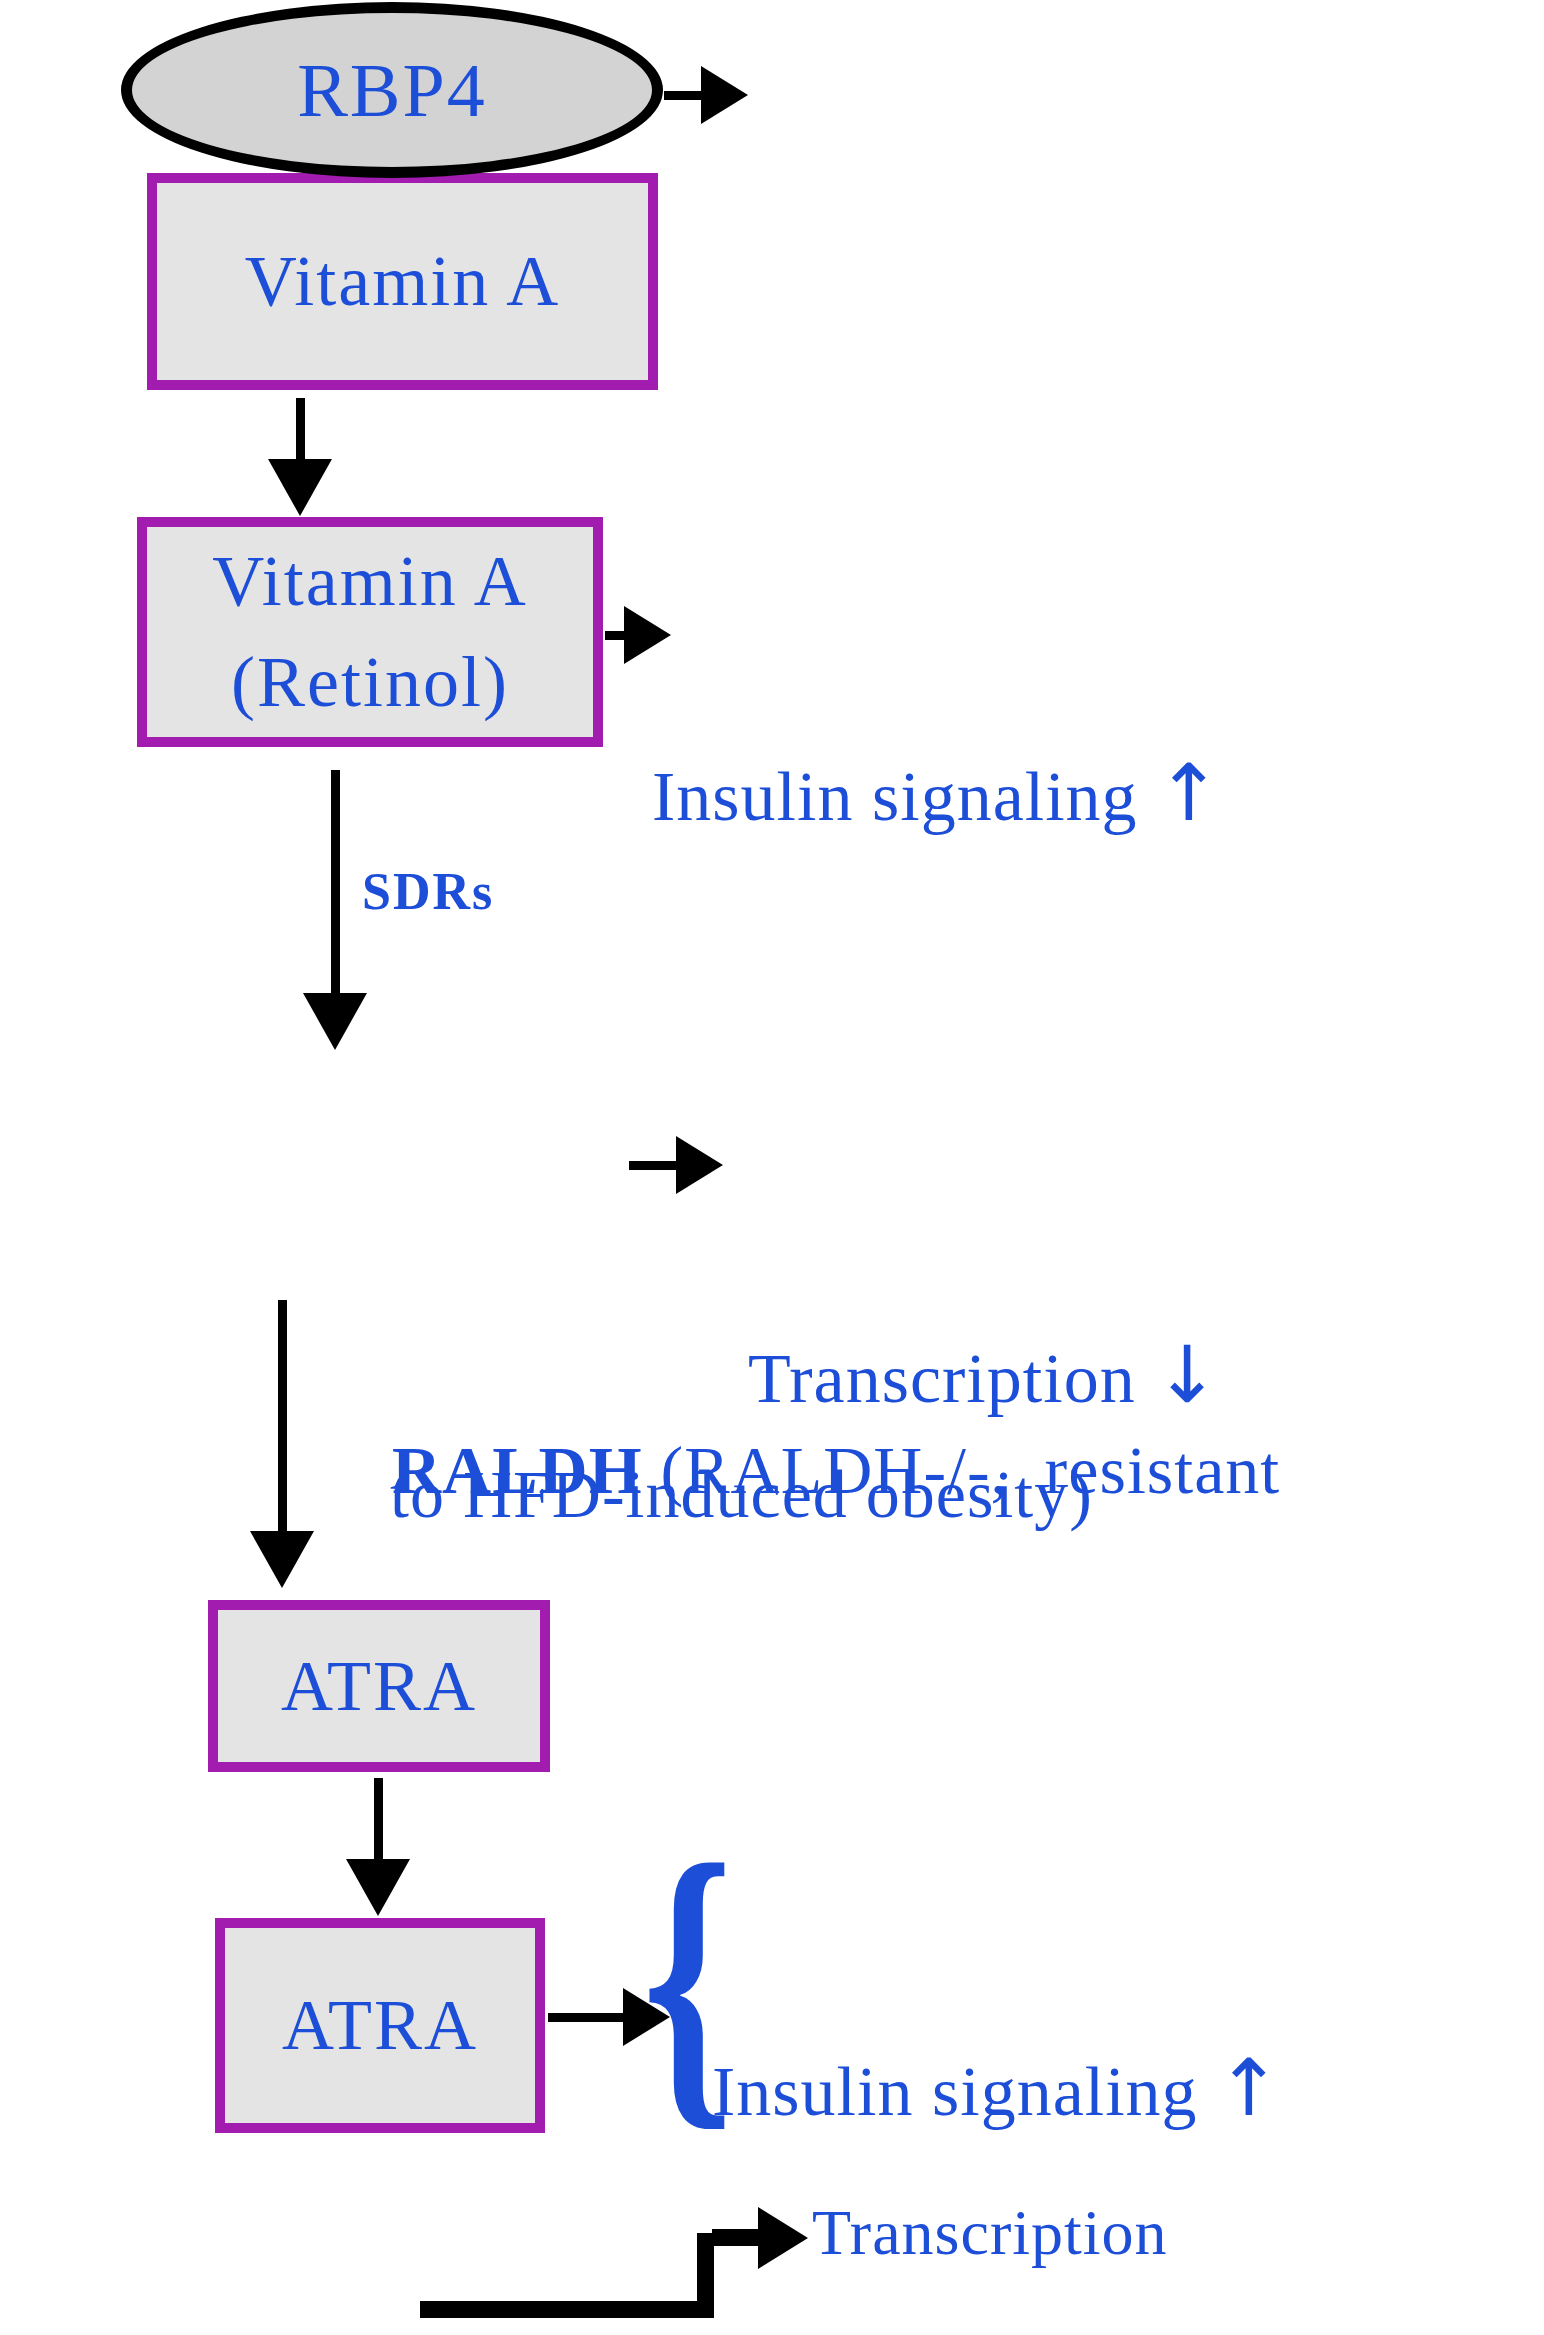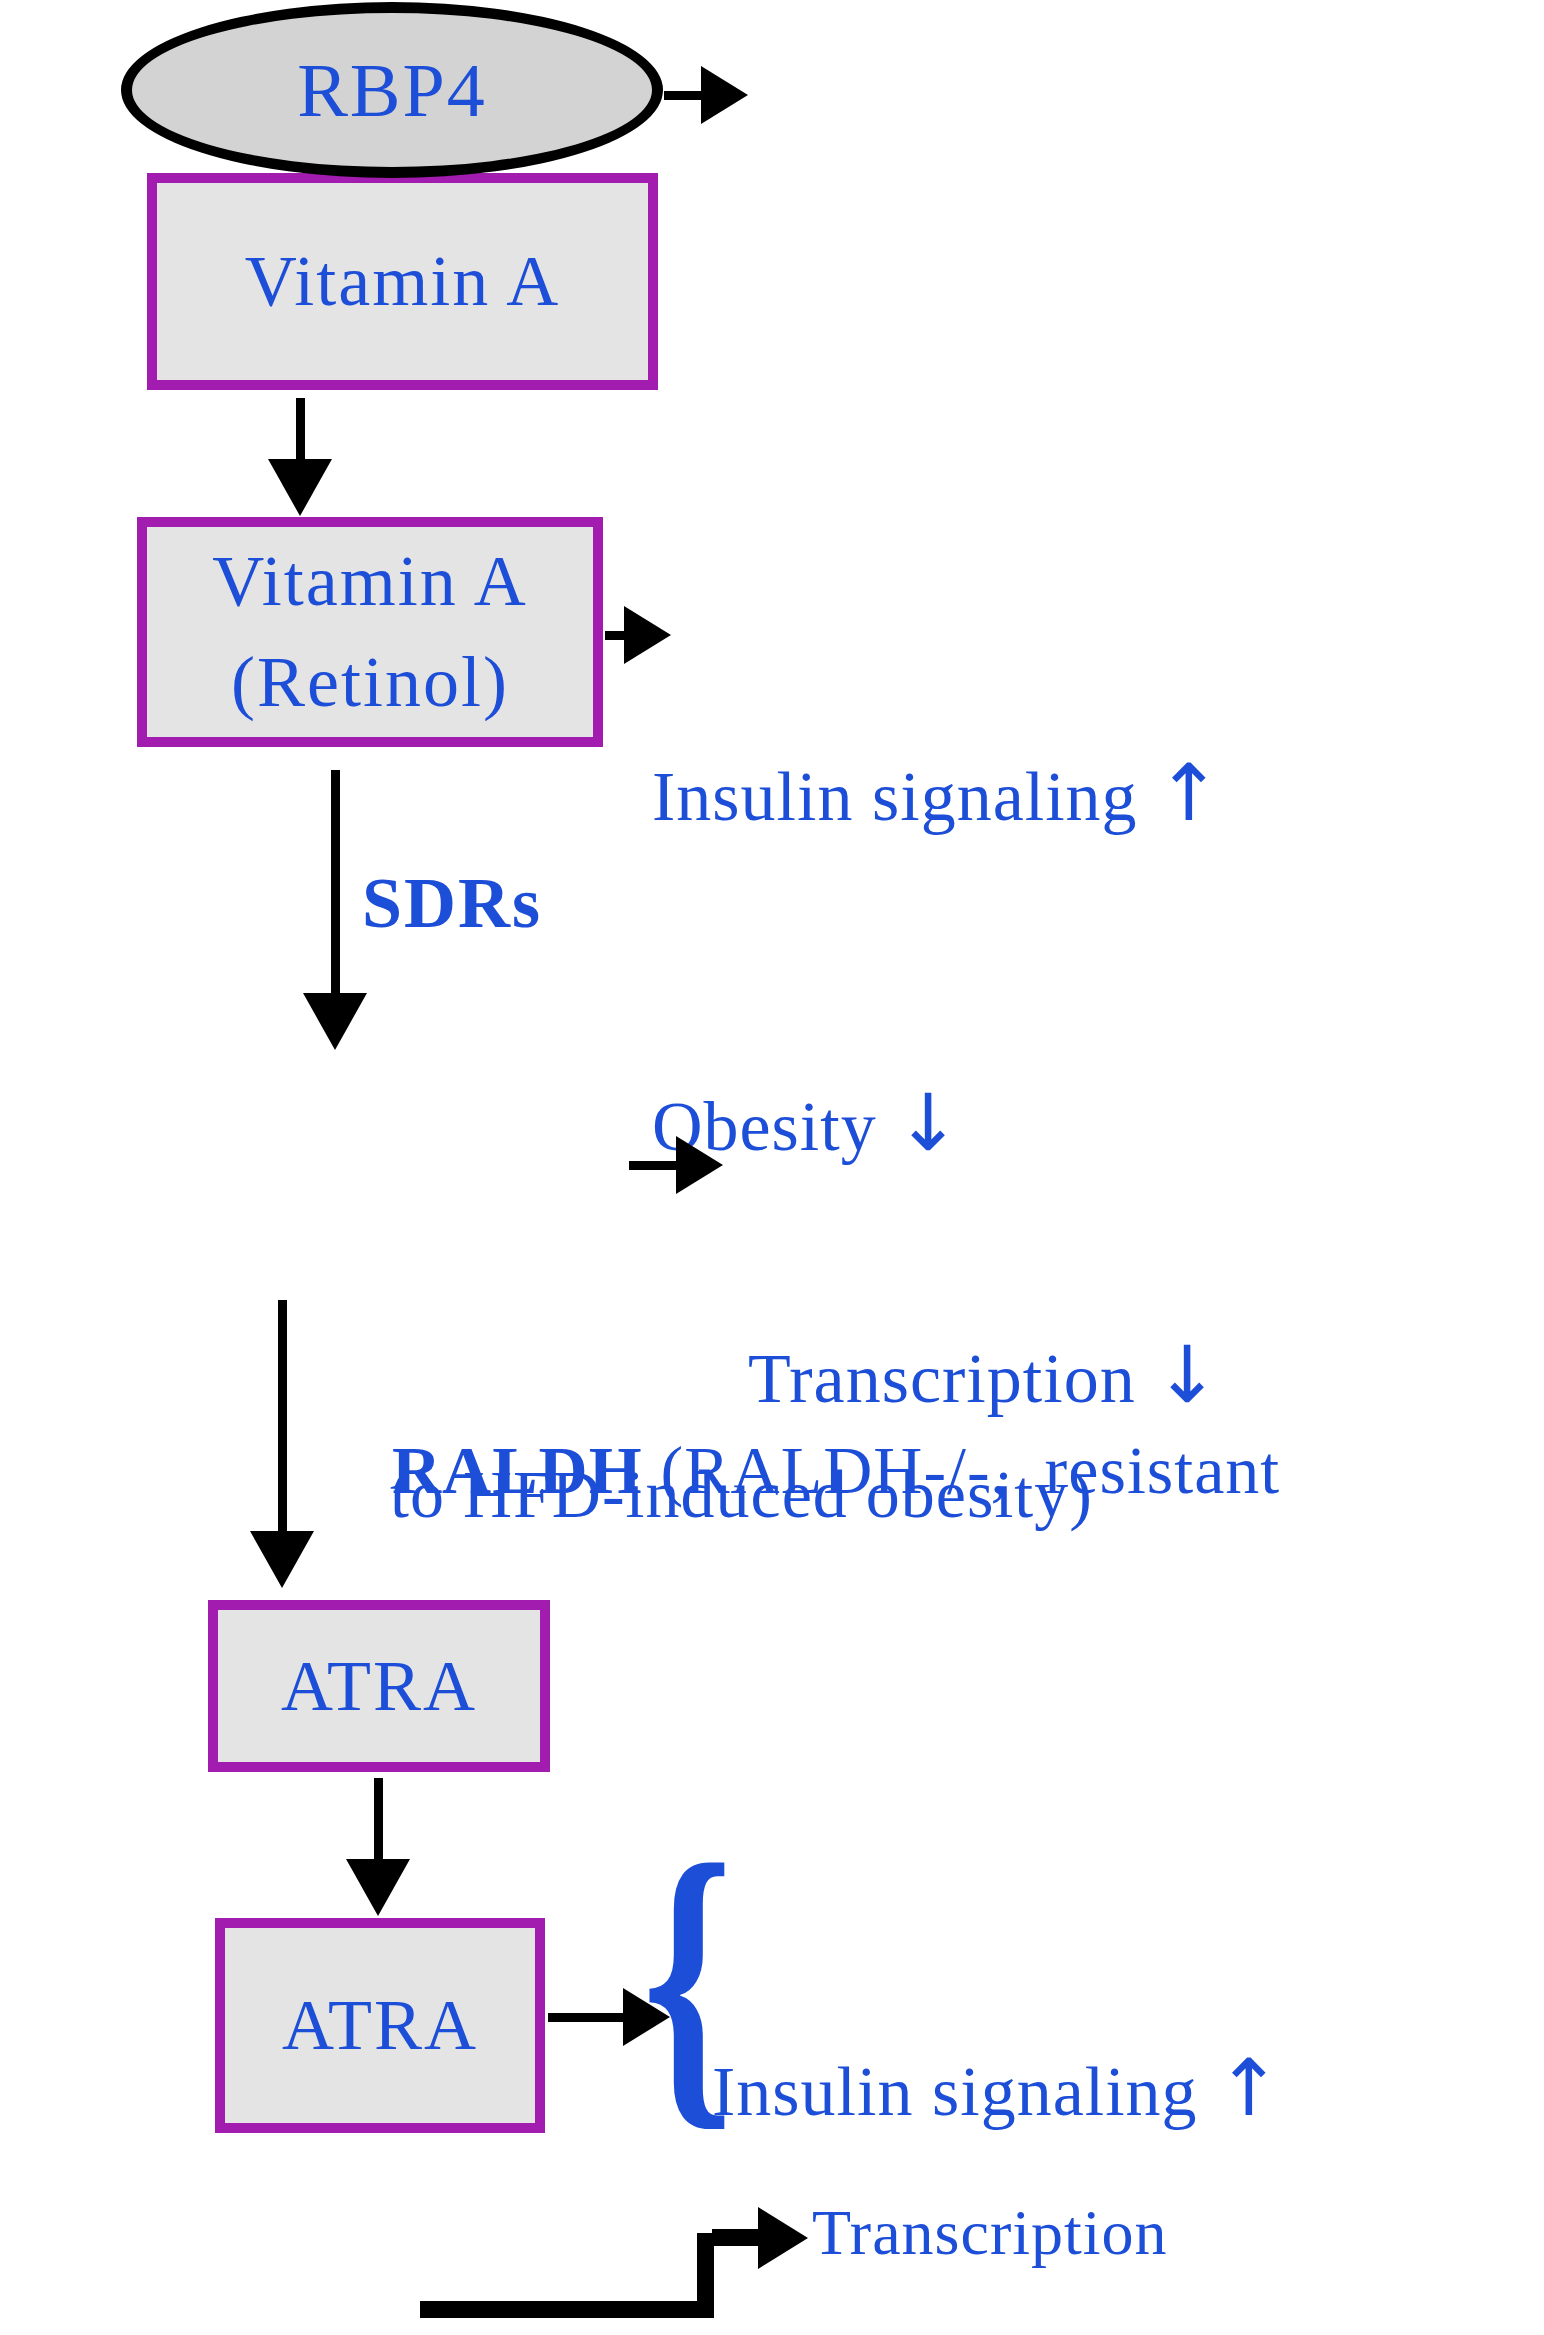--- a/index.html
+++ b/index.html
@@ -42,21 +42,21 @@
   #arrow-retinal-out{left:629px;top:1136px;width:94px;height:58px;}
   #arrow-atra-out{left:548px;top:1988px;width:122px;height:58px;}
   
   .fx{position:absolute;font-size:70px;letter-spacing:1px;white-space:pre;z-index:2;}
   .fx .line{display:block;}
   .arr{font-family:"DejaVu Sans",sans-serif;font-size:1.12em;line-height:0;}
   #fx-rbp4{left:756px;top:10px;line-height:106px;}
   #fx-retinol{left:652px;top:522px;line-height:110px;}
   #fx-retinal{left:748px;top:1114px;line-height:106px;}
   #fx-atra{left:712px;top:1832px;line-height:104px;}
-  #label-sdrs{position:absolute;left:362px;top:862px;font-size:72px;font-weight:bold;letter-spacing:2px;}
+  #label-sdrs{position:absolute;left:362px;top:862px;font-size:52px;font-weight:bold;letter-spacing:2px;}
   .raldh-line{position:absolute;font-size:68px;letter-spacing:1px;white-space:pre;}
   #raldh-line1{left:320px;top:1352px;}
   #raldh-line2{left:390px;top:1455px;}
   #raldh-line1 b{font-weight:bold;}
   
   #brace{
     position:absolute;left:642px;top:1822px;width:80px;height:312px;z-index:2;
     font-size:322px;line-height:312px;font-family:"Liberation Serif",serif;
     transform:scaleX(0.72);transform-origin:left center;font-weight:bold;
   }
@@ -94,21 +94,20 @@
   <div class="node-box" id="box-retinol">
     <span>Vitamin A</span>
     <span>(Retinol)</span>
   </div>
   <div class="harrow" id="arrow-retinol-out">
     <div class="stem"></div>
     <div class="head"></div>
   </div>
   <div class="fx" id="fx-retinol">
     <span class="line"><span>Insulin signaling </span><span class="arr">↑</span></span>
-    <span class="line"><span>Obesity </span><span class="arr">↓</span></span>
   </div>
 
   <div class="varrow" id="arrow-sdrs">
     <div class="stem"></div>
     <div class="head"></div>
   </div>
   <div id="label-sdrs">SDRs</div>
 
   <div class="harrow" id="arrow-retinal-out">
     <div class="stem"></div>

